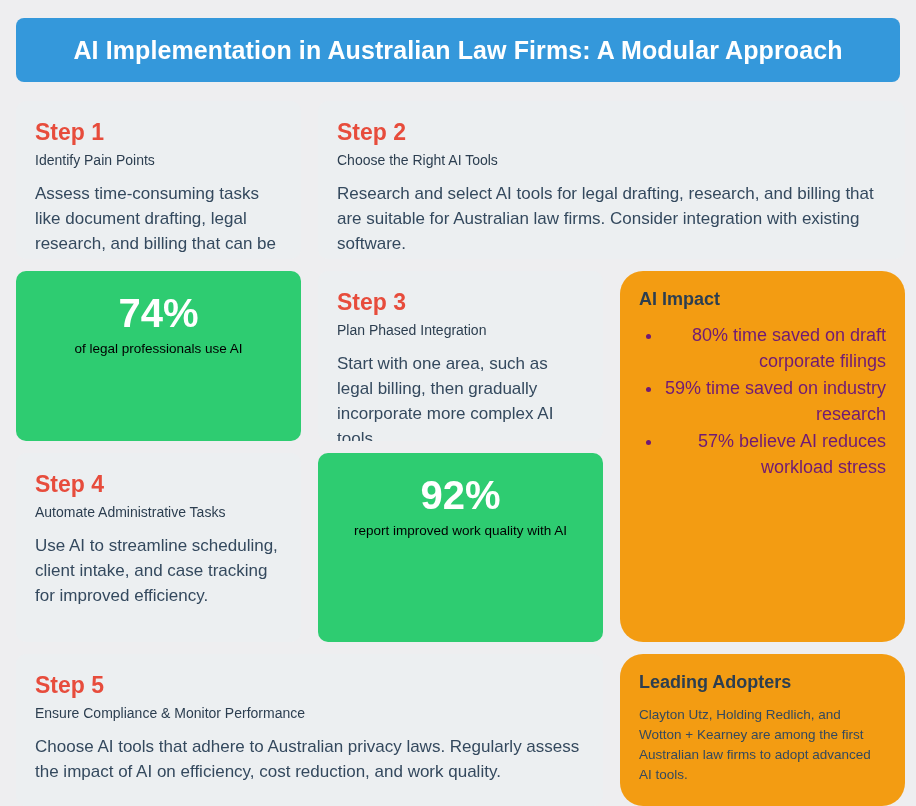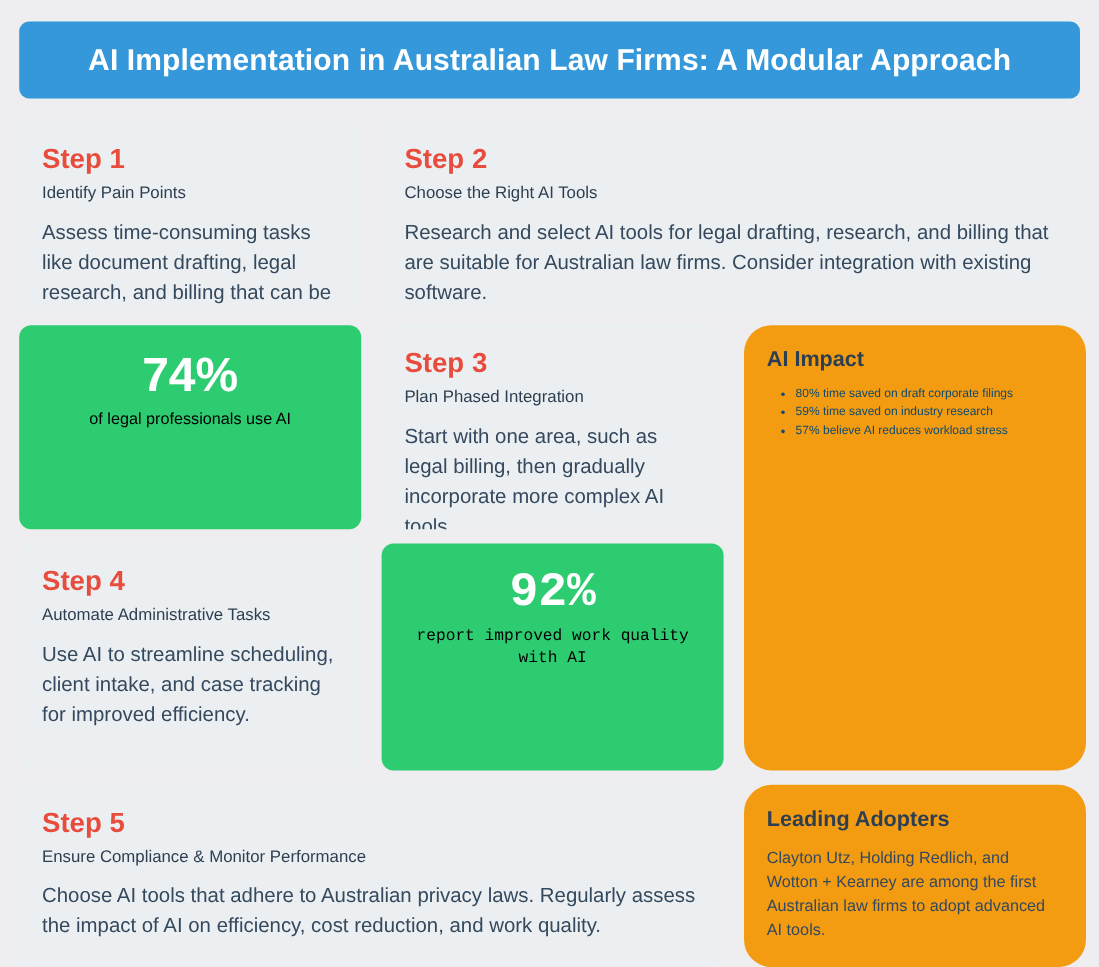--- a/index.html
+++ b/index.html
@@ -122,40 +122,41 @@
     margin-bottom: 11px;
   }
 
   .info-list {
     list-style: disc;
     padding-left: 22px;
     margin-left: 2px;
   }
 
   .info-list li {
-    color: #0c4a6e;
-    font-size: 10px;
+    color: #701a75;
+    font-size: 18px;
     line-height: 1.45;
     margin-bottom: 1px;
+    text-align: right;
   }
 
   .info-desc {
     color: #34495e;
     font-size: 13.5px;
     line-height: 1.5;
   }
 
   
   .pos-step1   { grid-column: 1 / 2; grid-row: 1 / 2; }
   .pos-step2   { grid-column: 2 / 4; grid-row: 1 / 2; }
   .pos-stat74  { grid-column: 1 / 2; grid-row: 2 / 3; }
   .pos-step3   { grid-column: 2 / 3; grid-row: 2 / 3; }
   .pos-impact  { grid-column: 3 / 4; grid-row: 2 / 4; }
   .pos-step4   { grid-column: 1 / 2; grid-row: 3 / 4; }
-  .pos-stat92  { grid-column: 2 / 3; grid-row: 3 / 4; font-family: Liberation Mono, monospace; }
+  .pos-stat92  { grid-column: 2 / 3; grid-row: 3 / 4; }
   .pos-step5   { grid-column: 1 / 3; grid-row: 4 / 5; }
   .pos-adopt   { grid-column: 3 / 4; grid-row: 4 / 5; }
 </style>
 </head>
 <body>
 
 <div class="page">
 
   <div class="header-bar">
     <div class="header-title">AI Implementation in Australian Law Firms: A Modular Approach</div>

